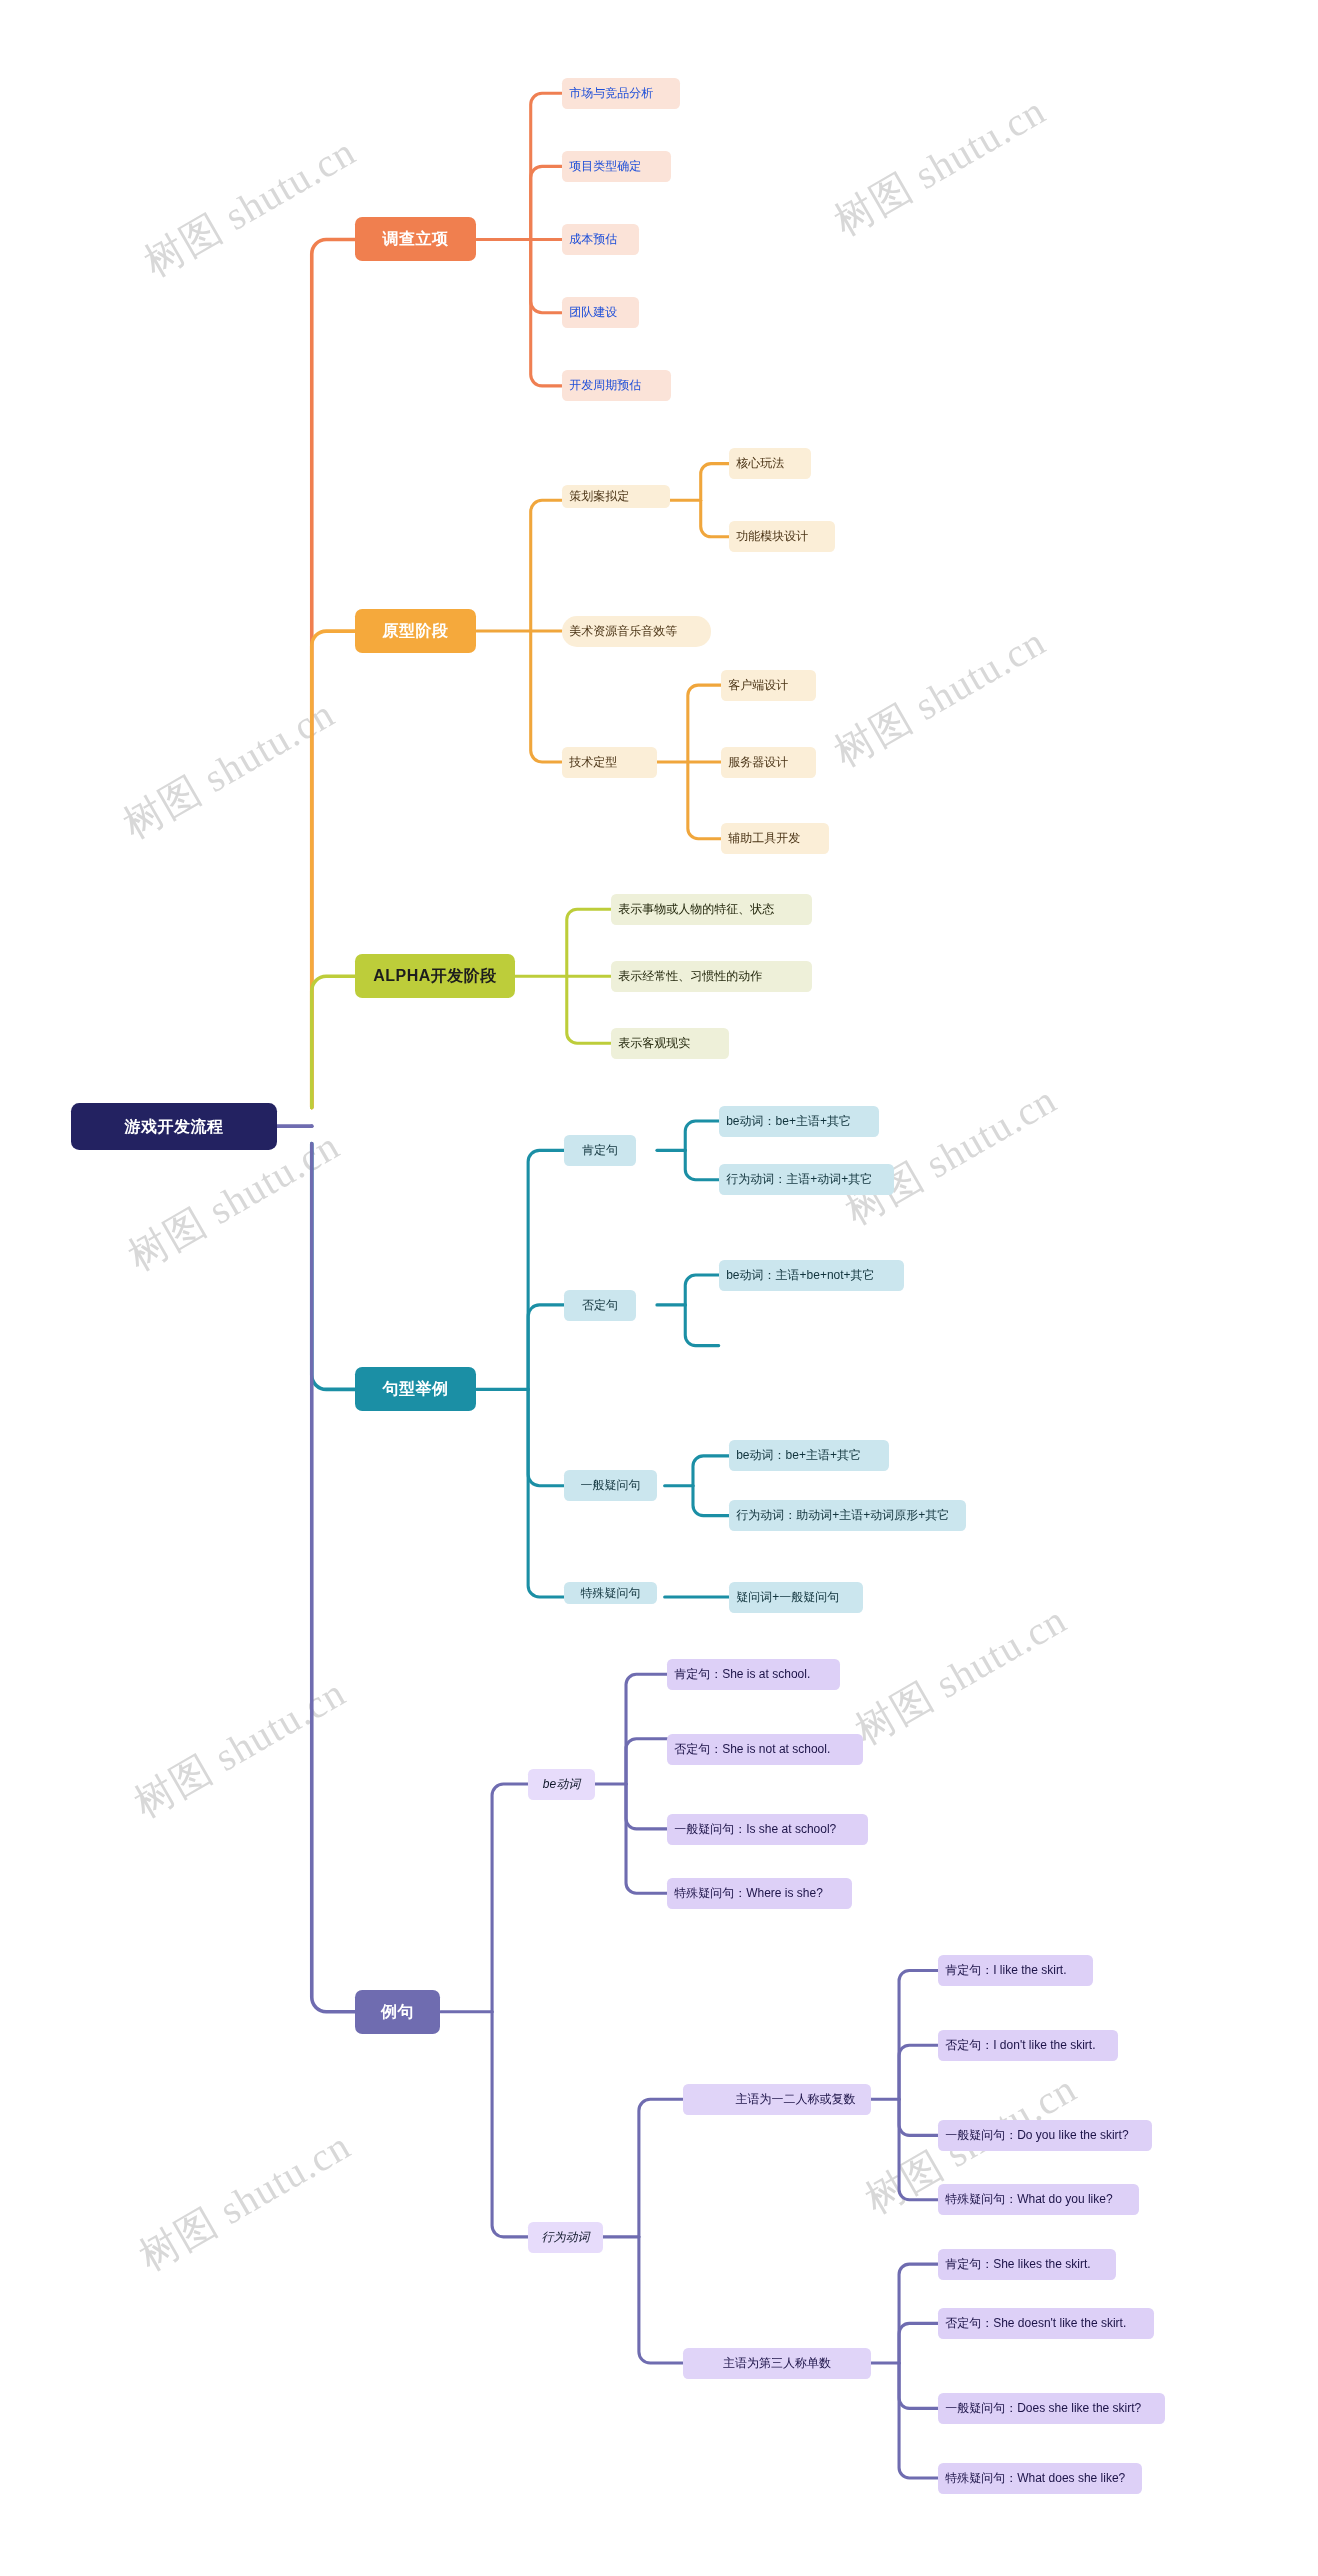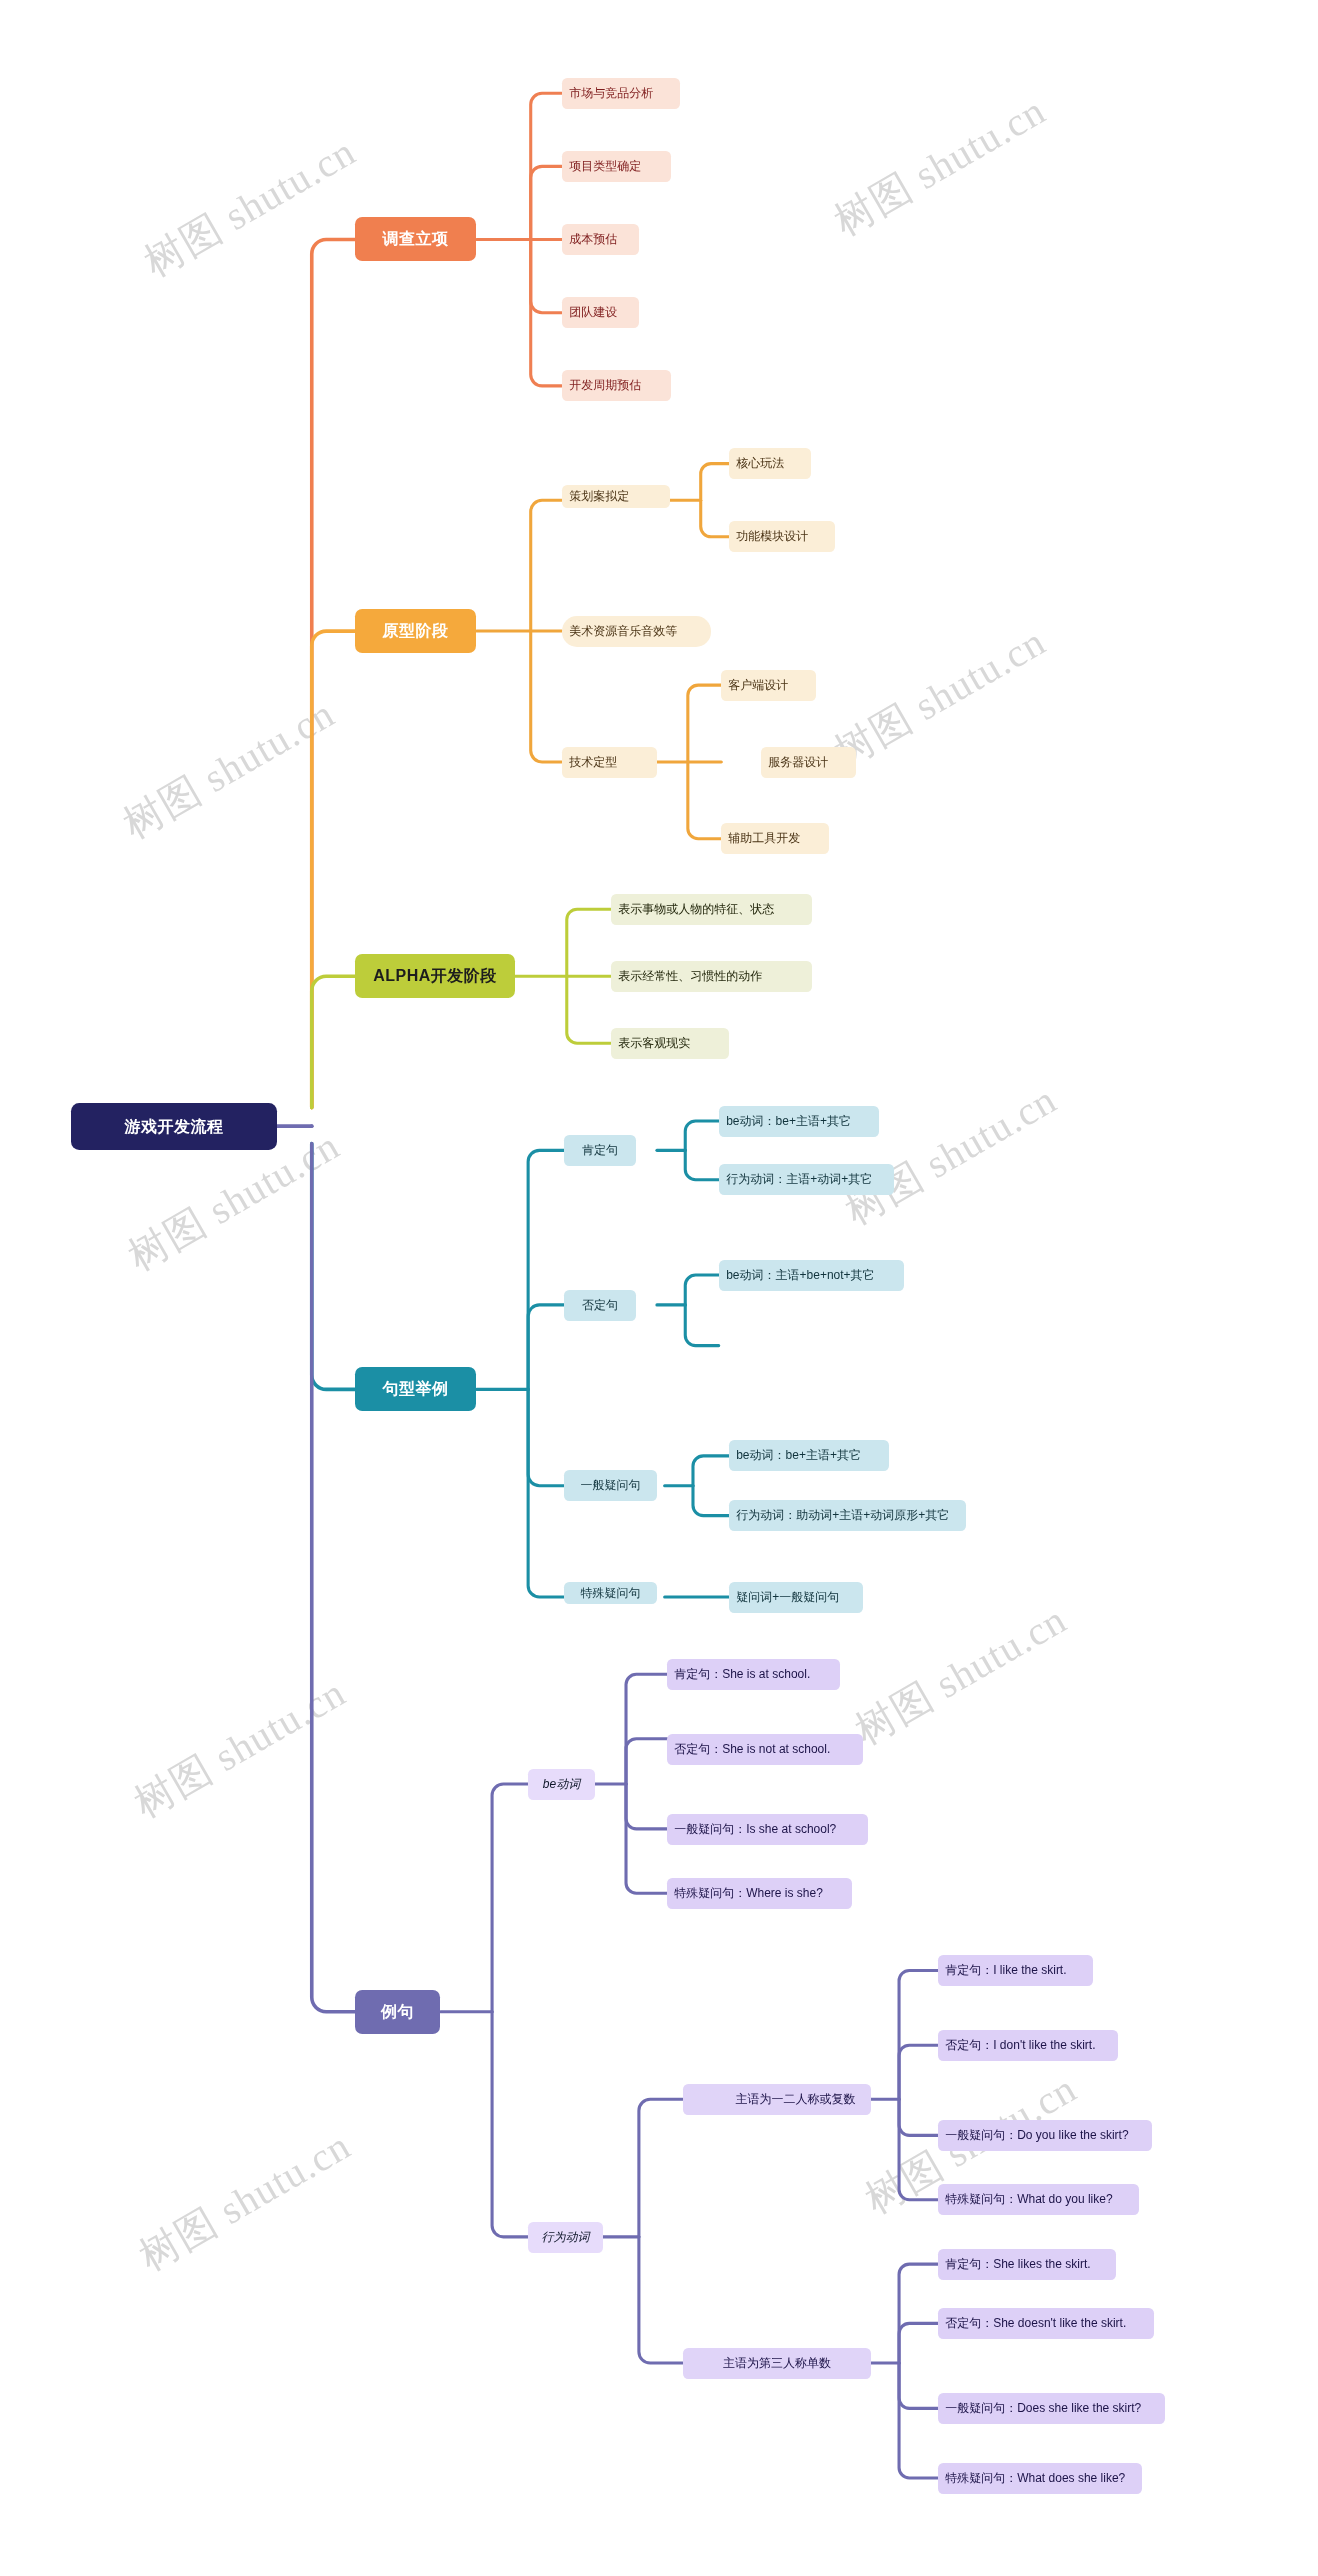--- a/index.html
+++ b/index.html
@@ -68,21 +68,21 @@
   .l1-teal   {background:#1b8fa5;}
   .l1-purple {background:#6f6cb0;}
 
   
   .n-pill{
     border-radius:5.2px;
     font-size:12px;
     padding:0 7.2px;
     color:#2b1a10;
   }
-  .p-orange{background:#fbe3d8;color:#7f1d1d;}
+  .p-orange{background:#fbe3d8;color:#1d4ed8;}
   .p-amber {background:#fbeed7;color:#4a3315;}
   .p-green {background:#eef0d9;color:#23270c;}
   .p-teal  {background:#cbe6ee;color:#10333c;}
   .p-purple{background:#ddd0f7;color:#1c1348;}
   .p-purple2{background:#e7dcfb;color:#0f172a;font-style:italic;}
   .p-purple-mid{background:#e0d4f8;color:#1c1348;}
 </style>
 </head>
 <body>
 
@@ -226,21 +226,21 @@
   <div class="node n-pill p-amber" style="left:729px; top:448px; width:82px; height:31px;">
     <span>核心玩法</span>
   </div>
   <div class="node n-pill p-amber" style="left:729px; top:521px; width:106px; height:31px;">
     <span>功能模块设计</span>
   </div>
 
   <div class="node n-pill p-amber" style="left:721px; top:670px; width:95px; height:31px;">
     <span>客户端设计</span>
   </div>
-  <div class="node n-pill p-amber" style="left:721px; top:747px; width:95px; height:31px;margin-left:40px;">
+  <div class="node n-pill p-amber" style="left:721px; top:747px; width:95px; height:31px;">
     <span>服务器设计</span>
   </div>
   <div class="node n-pill p-amber" style="left:721px; top:823px; width:108px; height:31px;">
     <span>辅助工具开发</span>
   </div>
 
   <div class="node n-l1 l1-green" style="left:355px; top:954px; width:160px; height:44px; justify-content:center;">
     <span style="text-align:center;">ALPHA开发阶段</span>
   </div>
 

